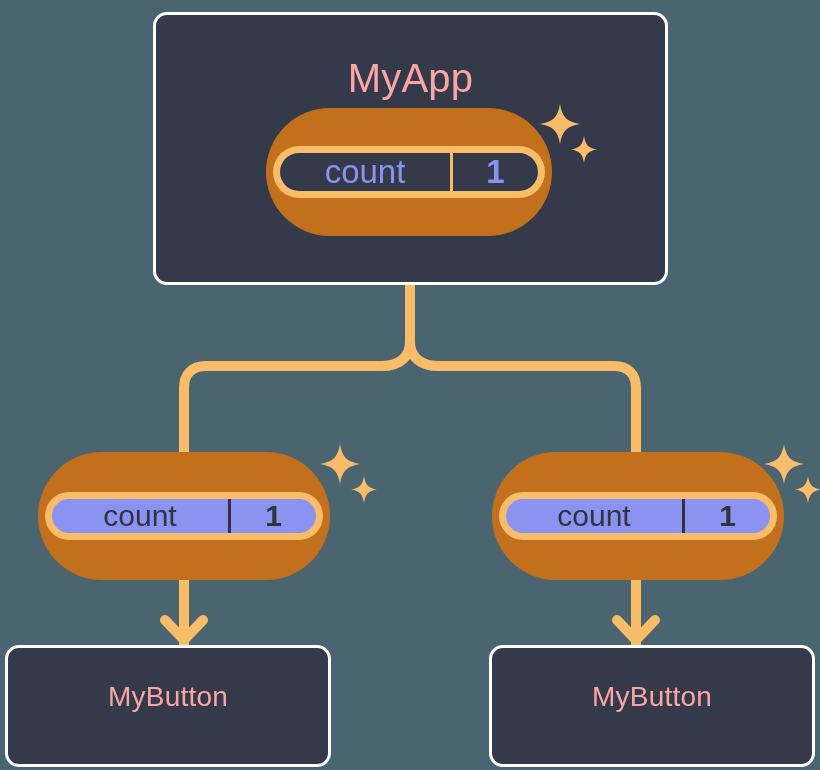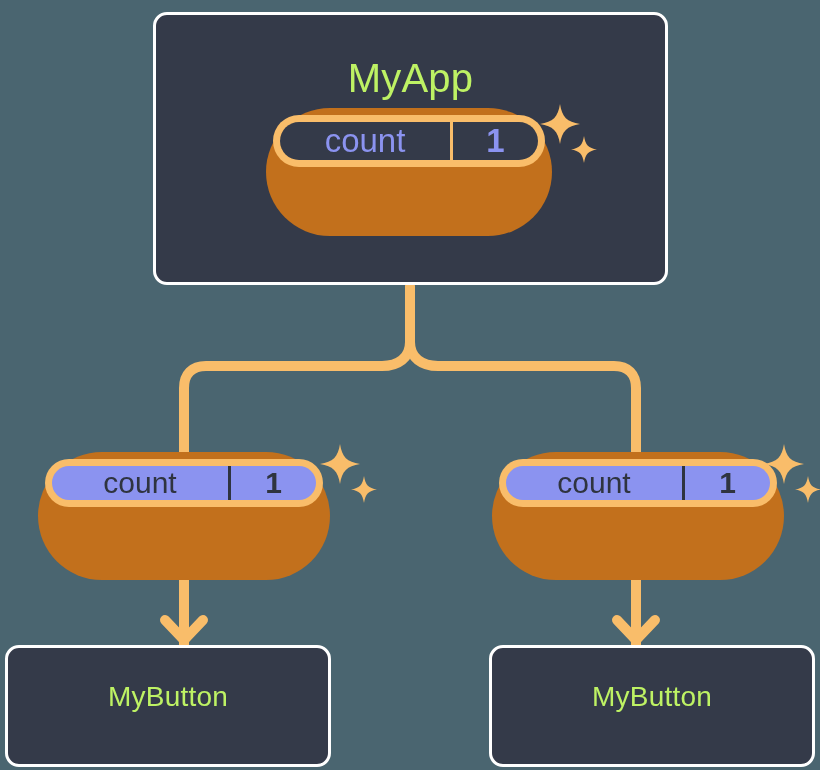--- a/index.html
+++ b/index.html
@@ -21,42 +21,42 @@
     background:#343a49;
     border:3px solid #ffffff;
     border-radius:14px;
     box-sizing:border-box;
     z-index:2;
   }
   .card-title{
     position:absolute;
     left:0;right:0;
     text-align:center;
-    color:#bef264;
+    color:#fca5a5;
     font-weight:400;
     letter-spacing:.2px;
     white-space:nowrap;
   }
 
   #card-myapp{left:153px;top:12px;width:515px;height:273px;}
   #card-myapp .card-title{top:41px;font-size:40px;}
 
   #card-btn-left{left:5px;top:645px;width:326px;height:122px;}
   #card-btn-right{left:489px;top:645px;width:326px;height:122px;}
   #card-btn-left .card-title,
   #card-btn-right .card-title{top:33px;font-size:28px;}
 
   
   .pill{
     position:absolute;
     box-sizing:border-box;
     border-radius:999px;
     z-index:3;
     display:flex;
-    align-items:flex-start;
+    align-items:center;
   }
   
   .pill{
     background:#c2701c;
     padding:7px;
   }
   
   .pill-inner{
     flex:1;
     display:flex;

